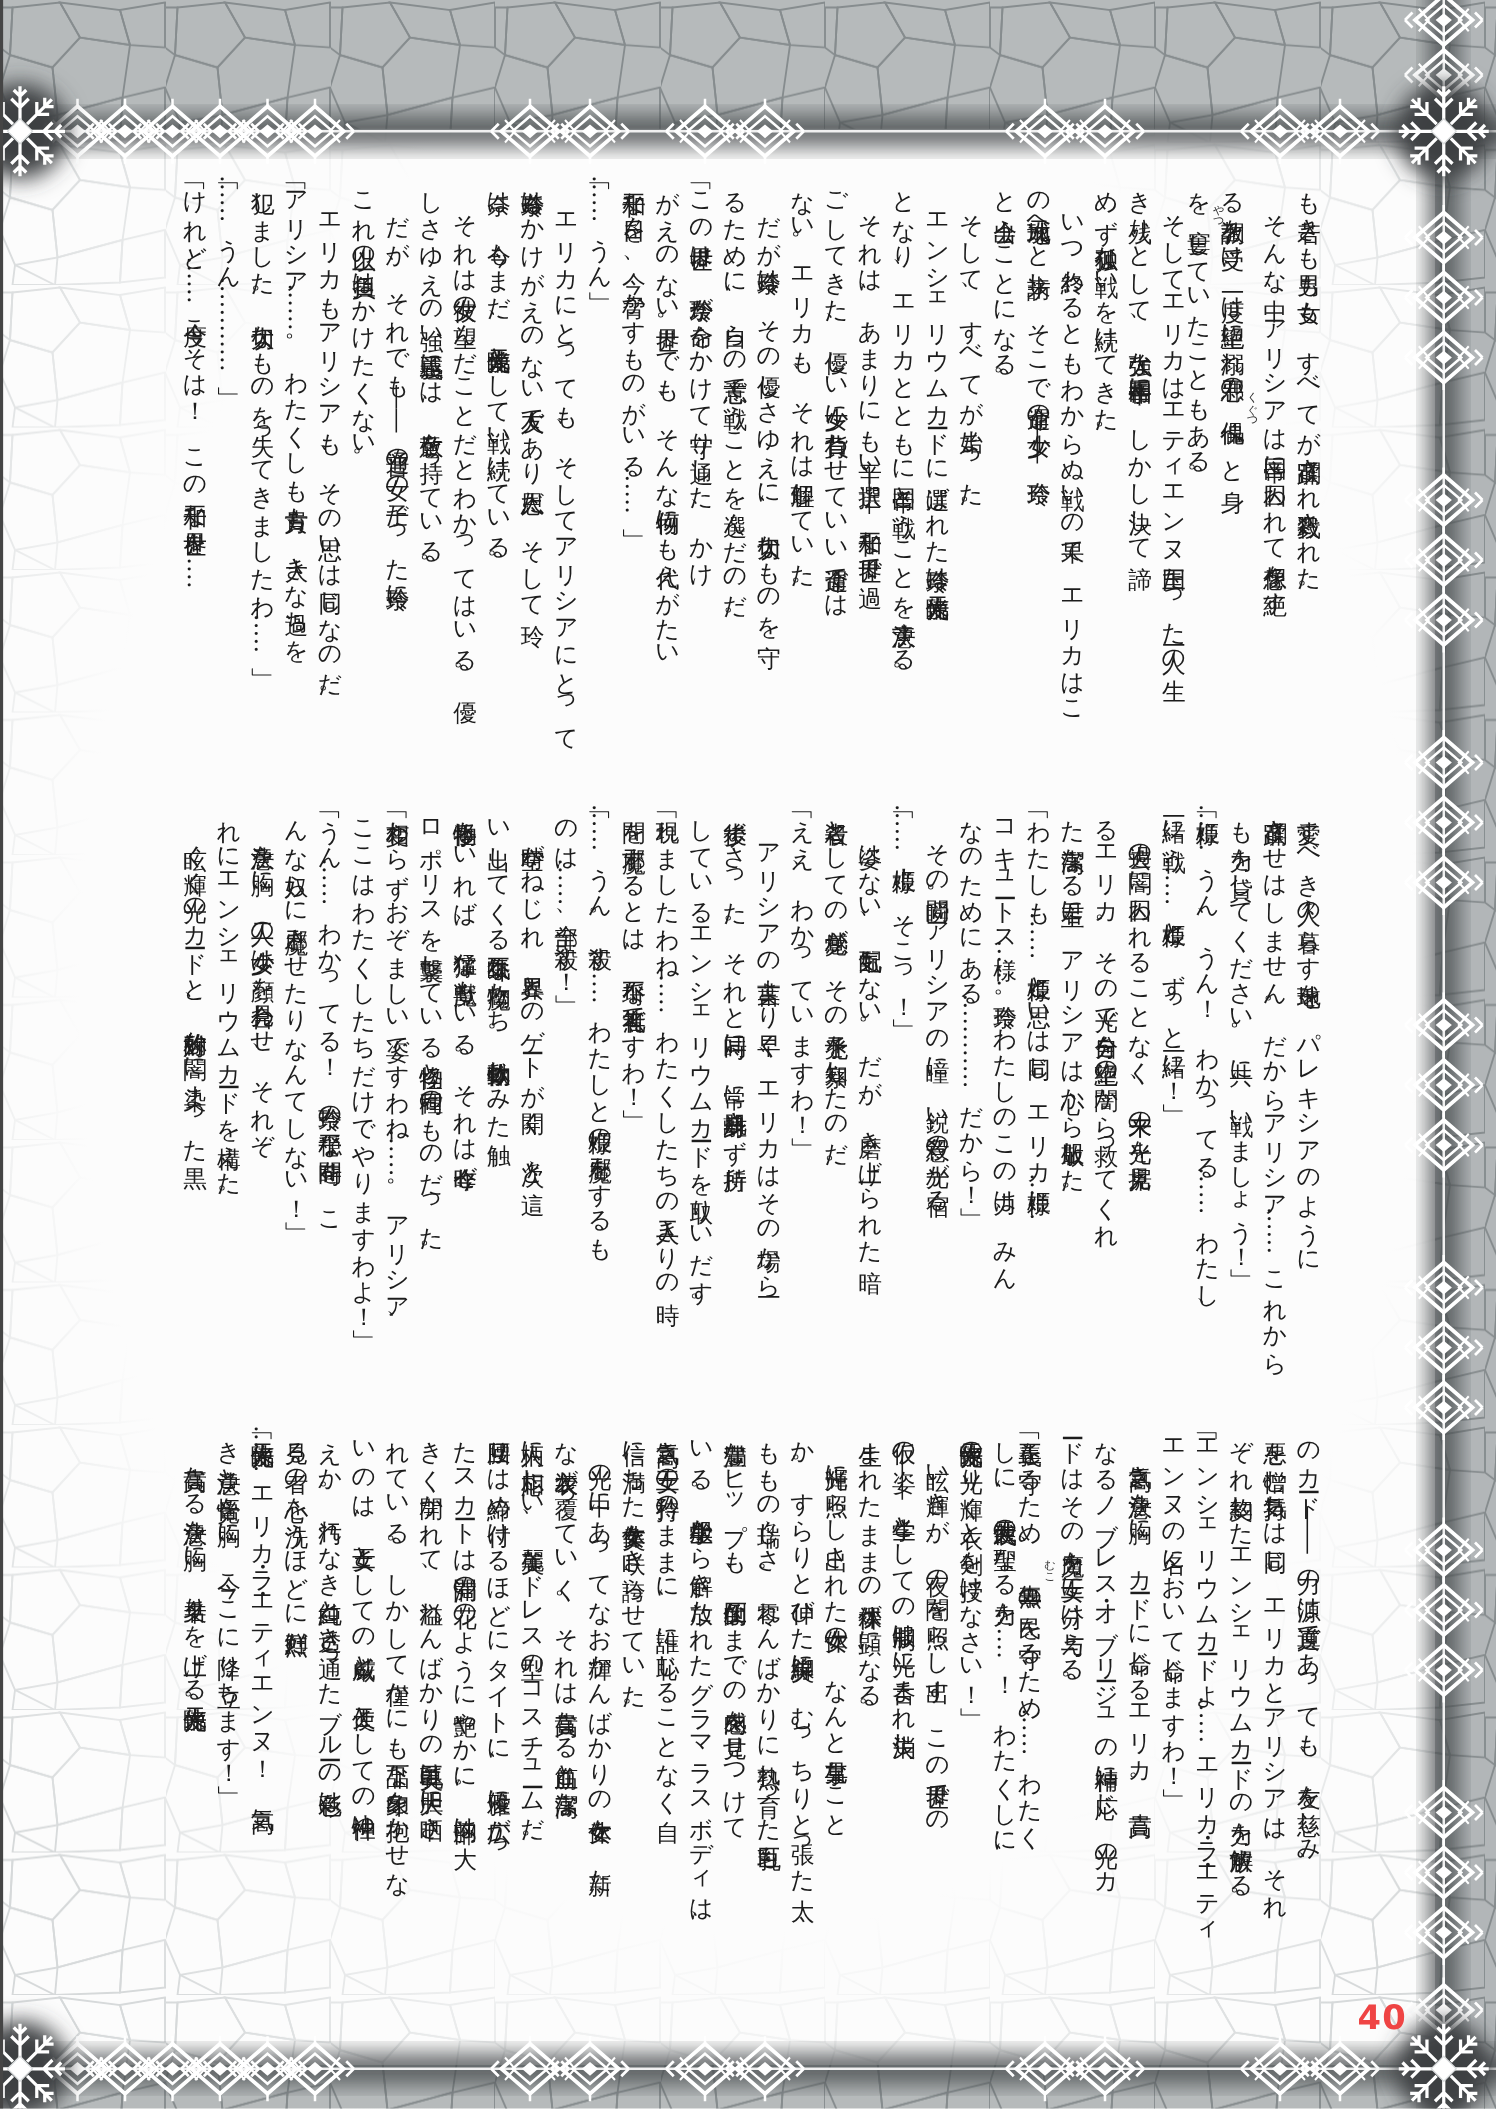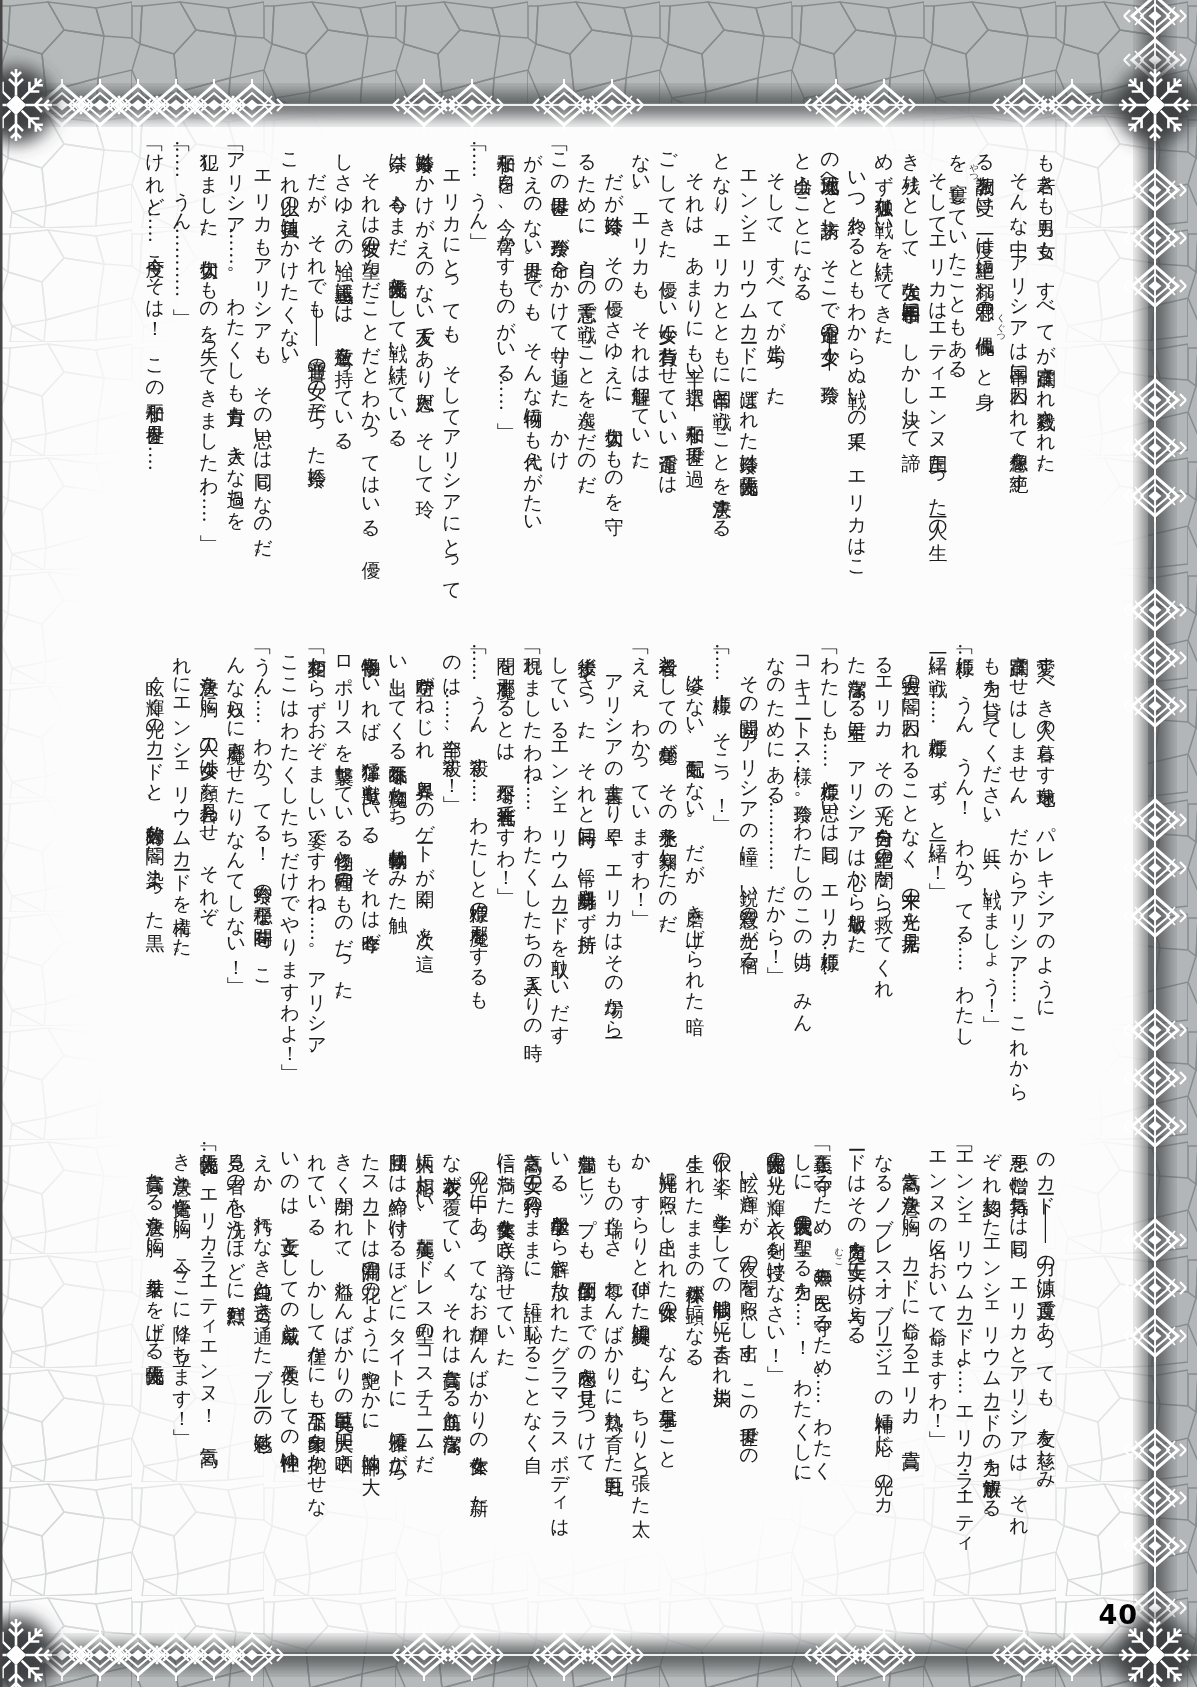--- a/index.html
+++ b/index.html
@@ -8,23 +8,23 @@
   .bg{position:absolute;left:0;top:0;z-index:0;}
   .band{position:absolute;right:137px;height:478px;z-index:2;
         writing-mode:vertical-rl;text-orientation:mixed;
         font-size:19px;line-height:27px;color:#1c1c1c;}
   .band1{top:140px;}
   .band2{top:643px;}
   .band3{top:1140px;}
   .col{width:27px;overflow:visible;}
   ruby{ruby-align:center;}
   rt{font-size:9px;color:#333;letter-spacing:0;}
-  .pagenum{position:absolute;left:1086px;top:1599px;width:52px;text-align:right;z-index:3;
+  .pagenum{position:absolute;left:1086px;top:1599px;width:52px;text-align:left;z-index:3;
            font-family:"DejaVu Sans","Liberation Sans",sans-serif;
-           font-weight:bold;font-size:27px;color:#000000;letter-spacing:1px;}
+           font-weight:bold;font-size:27px;color:#ef4444;letter-spacing:1px;}
 </style>
 </head>
 <body>
 
 <div class="page">
 
   <svg class="bg" width="1197" height="1687" viewBox="0 0 1197 1687" xmlns="http://www.w3.org/2000/svg">
     <defs>
       <g id="cells" fill="none" stroke-width="1.5">
         <path d="M10,6 L48,2 L64,30 L42,54 L8,44 Z"></path>

